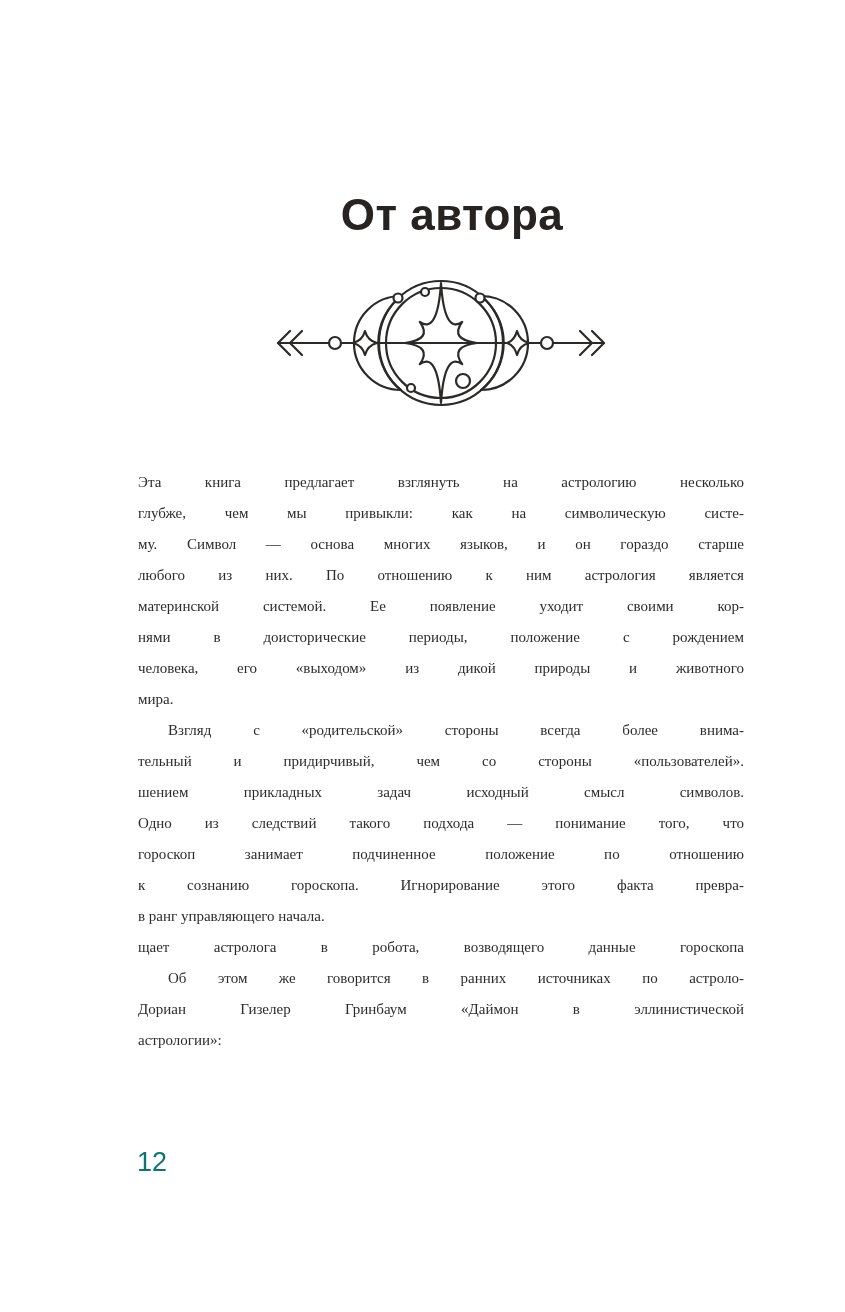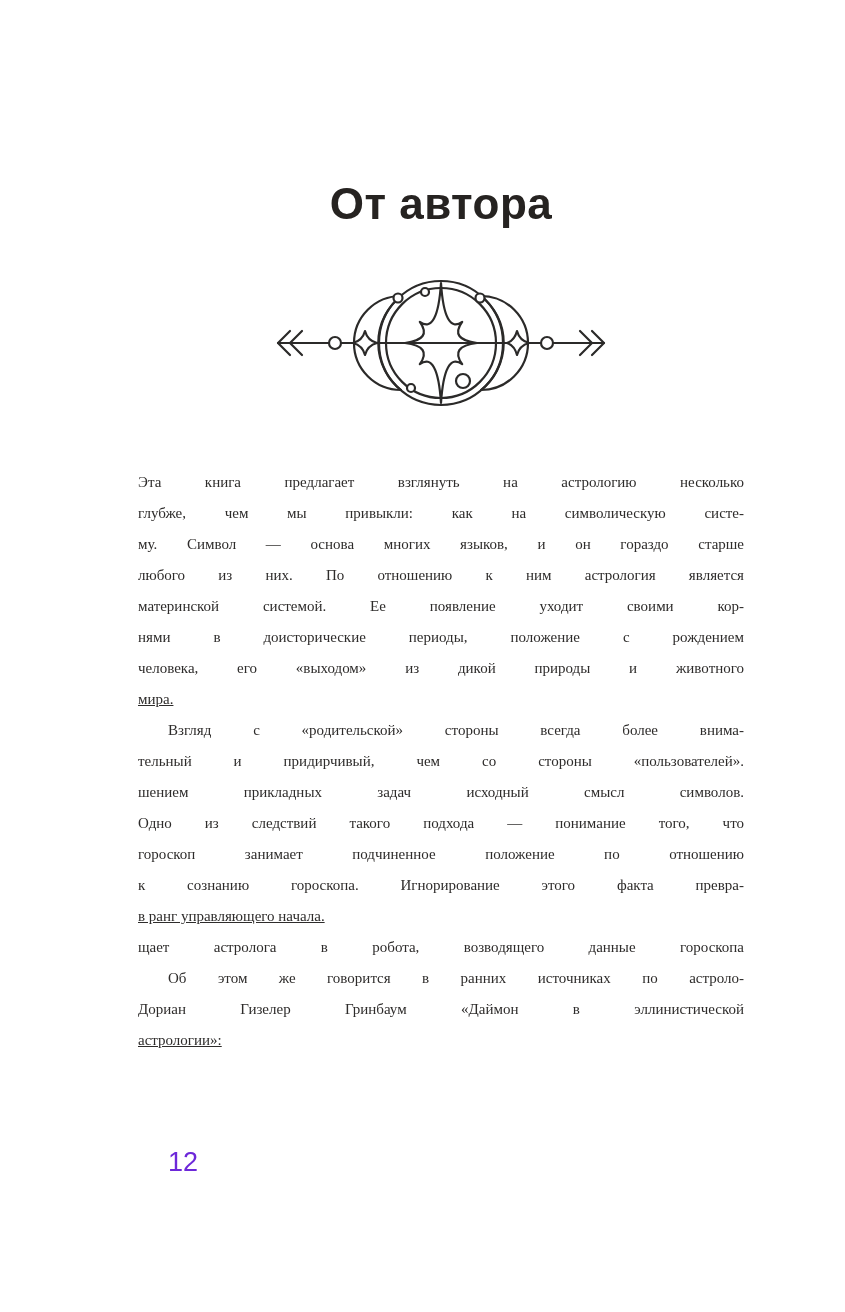--- a/index.html
+++ b/index.html
@@ -6,42 +6,42 @@
   body{background:#ffffff;}
   .page{
     position:relative;
     width:845px;height:1312px;
     background:var(--paper,#ffffff);
     overflow:hidden;
     font-family:"Liberation Serif","DejaVu Serif",serif;
   }
   .title{
     position:absolute;left:138px;top:180px;width:606px;
-    margin:0;text-align:center;
+    margin:11px;text-align:center;
     font-family:"Liberation Sans","DejaVu Sans",sans-serif;
     font-weight:700;font-size:44px;line-height:1.1;
     letter-spacing:0.5px;color:var(--title-ink,#262321);
   }
   .ornament{
     position:absolute;left:271px;top:270px;width:340px;height:146px;
   }
   .body{
     position:absolute;left:138px;top:467px;width:606px;
     font-size:15px;line-height:31px;color:var(--ink,#2e2c2b);
   }
   .line{
     height:31px;overflow:visible;
     text-align:justify;text-align-last:justify;
   }
-  .line.last{text-align-last:left;text-decoration:underline;}
+  .line.last{text-align-last:left;}
   .line.indent{padding-left:30px;}
   .pagenum{
     position:absolute;left:137px;top:1149px;
     font-family:"Liberation Sans","DejaVu Sans",sans-serif;
-    font-size:27px;line-height:1;color:#6d28d9;margin-left:31px;
+    font-size:27px;line-height:1;color:#0f766e;
   }
 </style>
 </head>
 <body>
 
 <div class="page" style="--paper: #ffffff; --ink: #2e2c2b; --title-ink: #262321;">
 
   <h1 class="title">От автора</h1>
 
   <div class="ornament">

